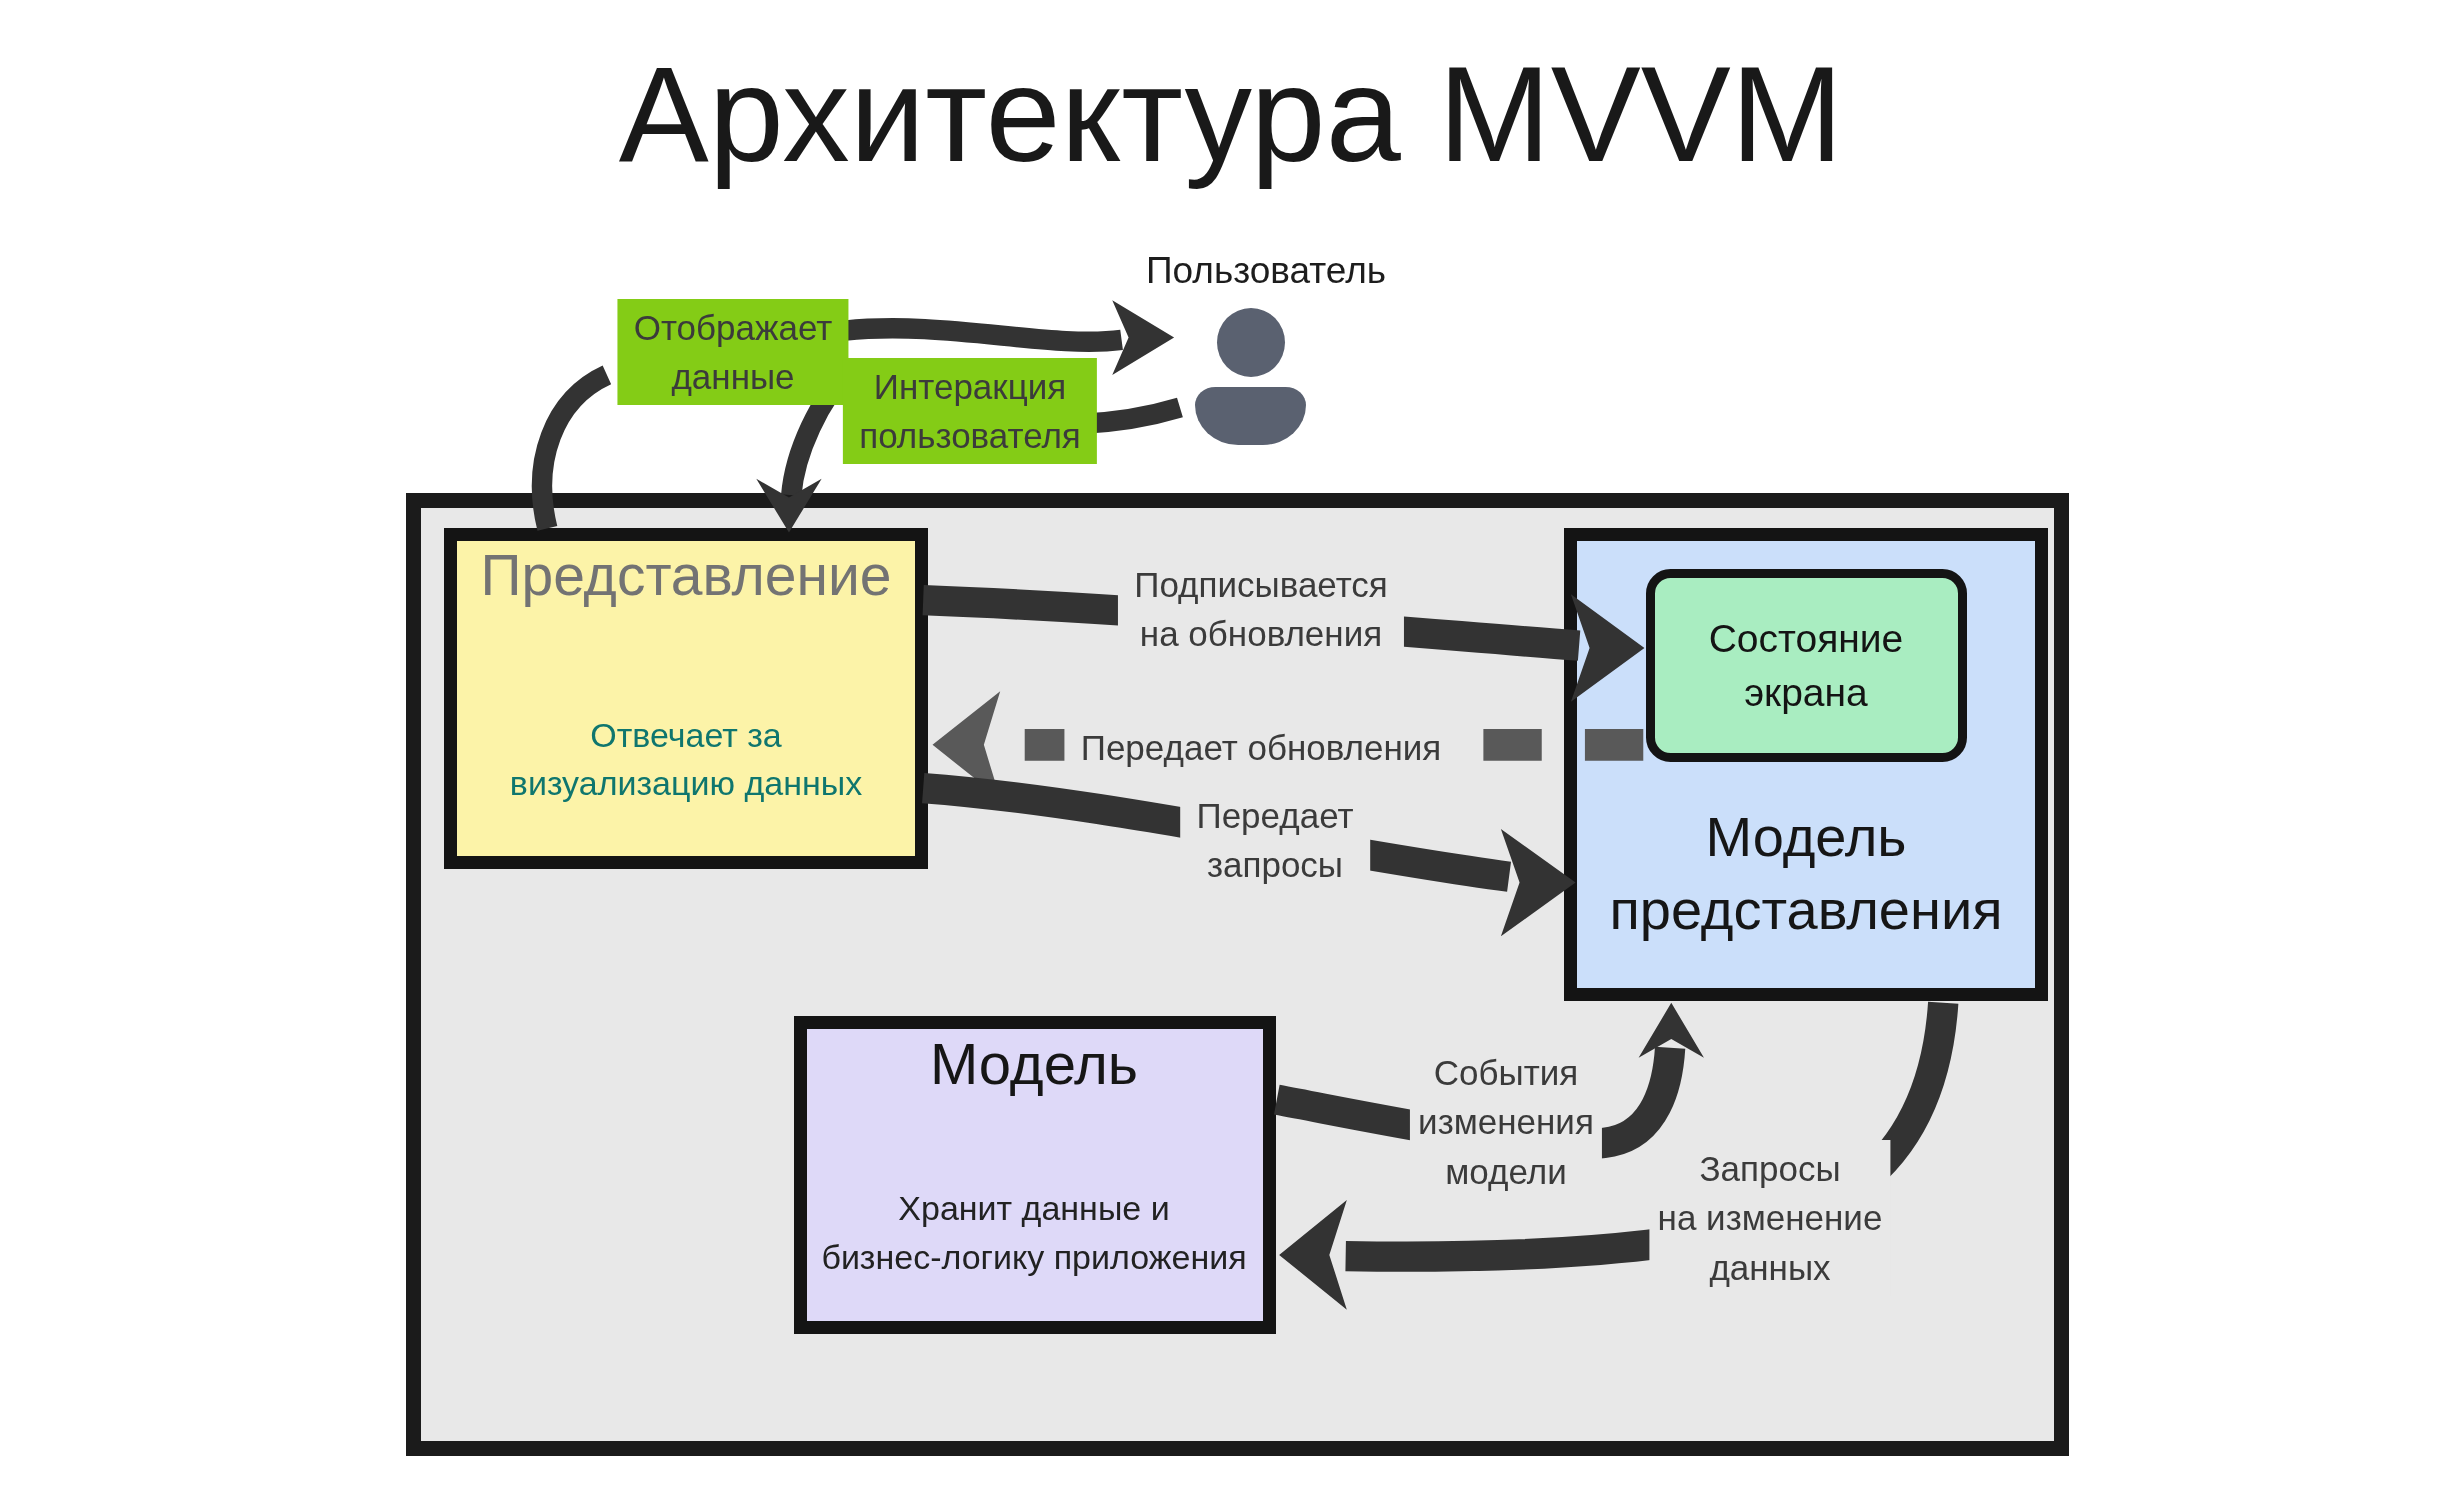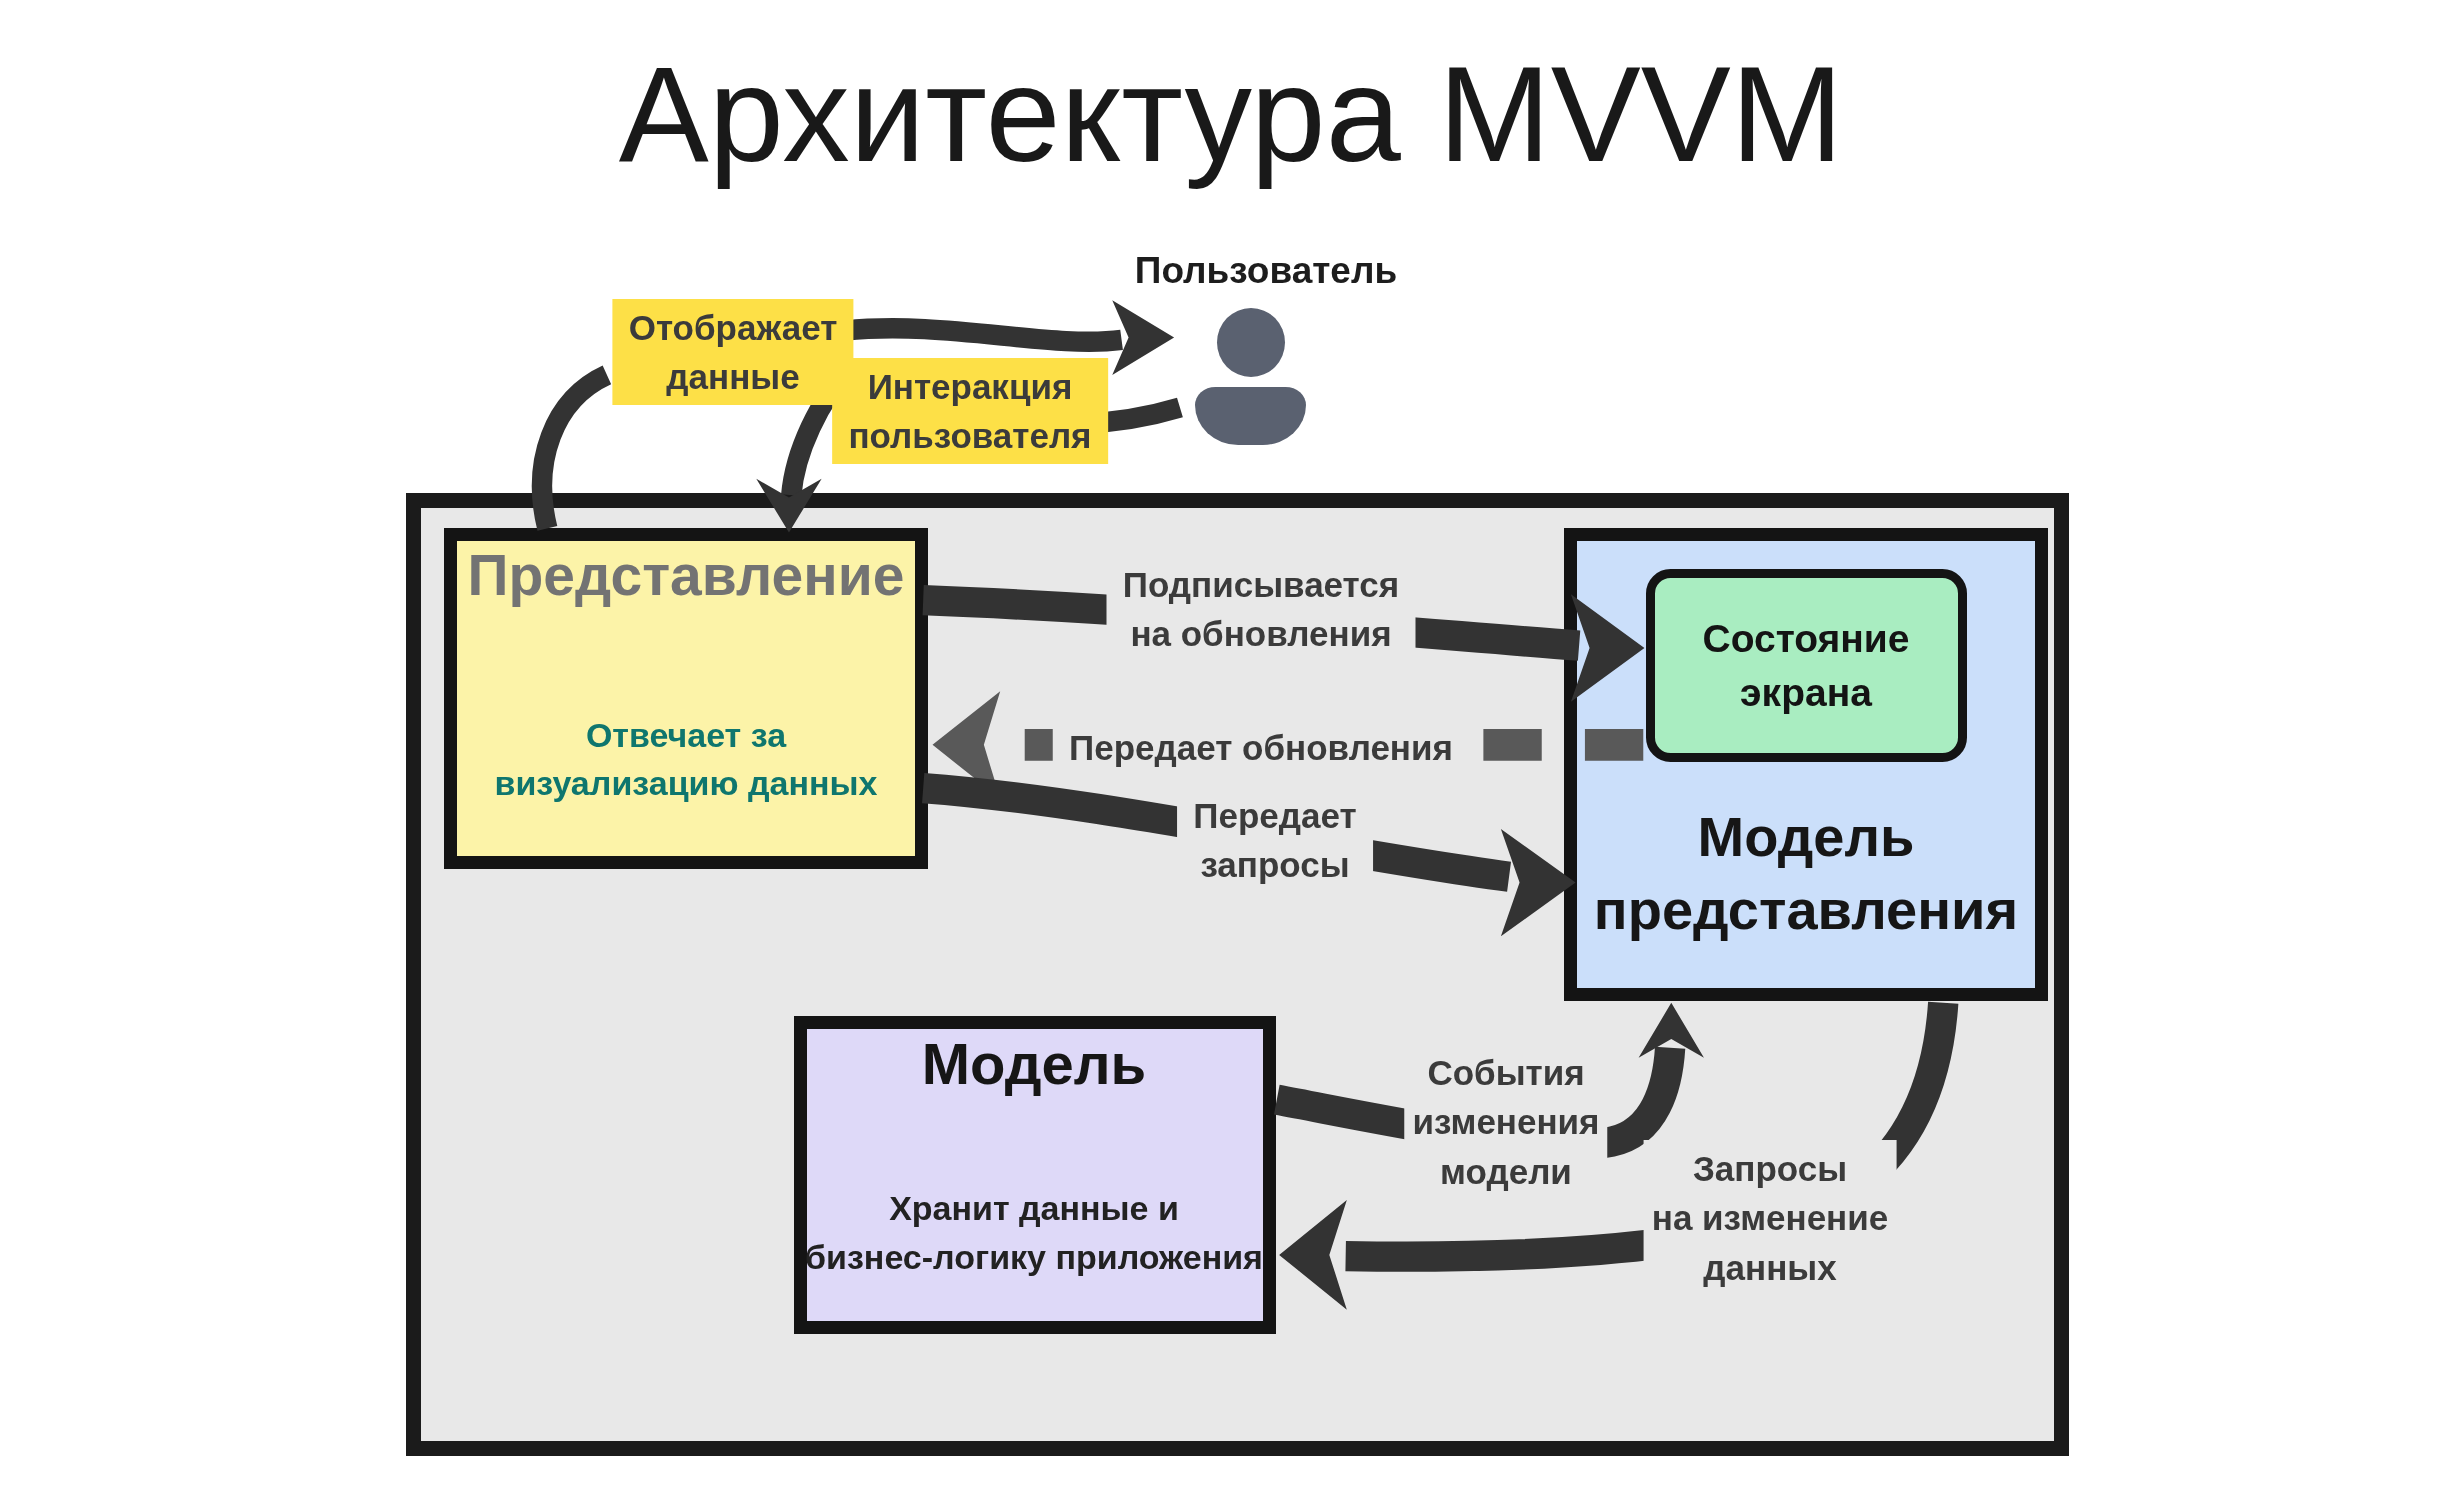--- a/index.html
+++ b/index.html
@@ -5,21 +5,21 @@
   html,body{margin:0;padding:0;background:#ffffff;}
   .stage{
     position:relative;
     width:2462px;height:1488px;
     background:#ffffff;
     font-family:"Liberation Sans","DejaVu Sans",sans-serif;
     color:#1a1a1a;
     overflow:hidden;
   }
   .abs{position:absolute;}
-  .ctr{transform:translateX(-50%);text-align:center;font-weight:bold;}
+  .ctr{transform:translateX(-50%);text-align:center;}
   .pre{white-space:pre-line;}
 
   .title{
     left:1231px;top:41px;
     font-size:135px;line-height:1.1;font-weight:400;
     color:#191919;white-space:nowrap;
   }
 
   
   .user-label{left:1266px;top:250px;font-size:37px;color:#1d1d1d;white-space:nowrap;}
@@ -52,21 +52,21 @@
   .edge.thin{stroke-width:35px;}
   .edge.thick{stroke-width:52px;}
   .head{fill:#333333;stroke:none;}
   .edge.dashed{stroke:#595959;stroke-width:54px;}
   .head.gray{fill:#595959;}
 
   .edge-label{
     font-size:35px;line-height:1.42;color:#3b3b3b;
     padding:3.5px 16.3px;
   }
-  .bg-white{background:#fde047;}
+  .bg-white{background:#84cc16;}
   .bg-gray{background:#e8e8e8;}
 </style>
 </head>
 <body>
 
 <div class="stage">
 
   <div class="abs ctr title">Архитектура MVVM</div>
 
   <div class="abs ctr user-label">Пользователь</div>

